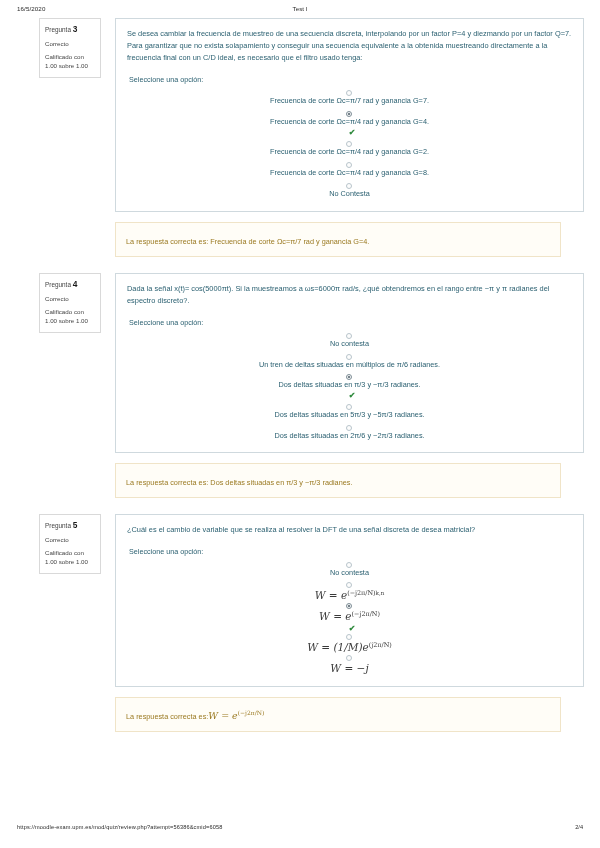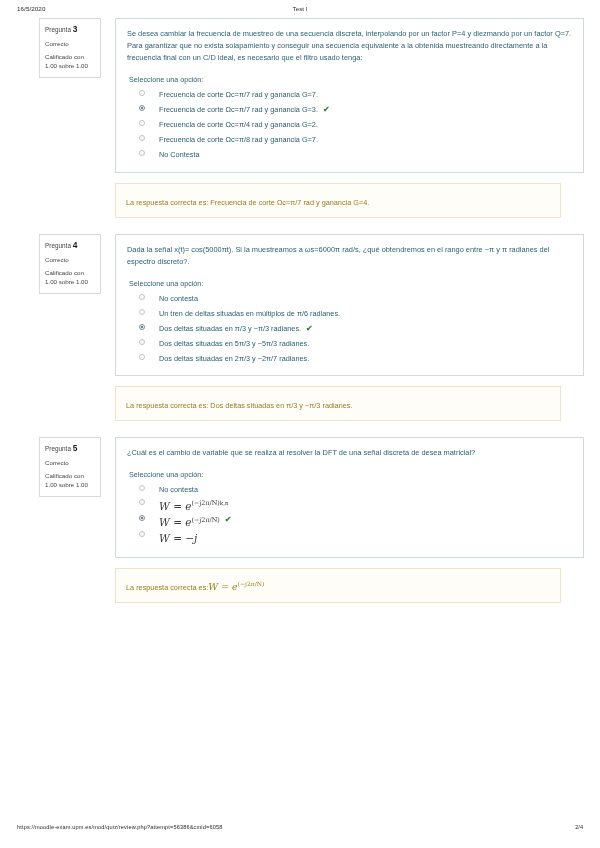--- a/index.html
+++ b/index.html
@@ -135,23 +135,24 @@
     font-weight: normal;
   }
 
   .opts {
     list-style: none;
     margin: 0;
     padding: 0;
   }
   .opt {
     display: flex;
-    align-items: flex-start;
+    align-items: center;
     margin: 0 0 4px 0;
     min-height: 11px;
+    flex-direction: column;
   }
   .opt:last-child { margin-bottom: 0; }
 
   .radio {
     flex: 0 0 auto;
     width: 6px;
     height: 6px;
     border-radius: 50%;
     border: 1px solid #b8c4cb;
     background: #fdfdfd;
@@ -262,30 +263,30 @@
     <div class="qcontent">
       <p class="qtext">Se desea cambiar la frecuencia de muestreo de una secuencia discreta, interpolando por un factor P=4 y diezmando por un factor Q=7. Para garantizar que no exista solapamiento y conseguir una secuencia equivalente a la obtenida muestreando directamente a la frecuencia final con un C/D ideal, es necesario que el filtro usado tenga:</p>
       <div class="answer-prompt">Seleccione una opción:</div>
       <ul class="opts">
         <li class="opt">
           <span class="radio"></span>
           <span class="opt-label">Frecuencia de corte Ωc=π/7 rad y ganancia G=7.</span>
         </li>
         <li class="opt">
           <span class="radio checked"></span>
-          <span class="opt-label">Frecuencia de corte Ωc=π/7 rad y ganancia G=3.</span>
+          <span class="opt-label">Frecuencia de corte Ωc=π/4 rad y ganancia G=4.</span>
           <span class="check">✔</span>
         </li>
         <li class="opt">
           <span class="radio"></span>
           <span class="opt-label">Frecuencia de corte Ωc=π/4 rad y ganancia G=2.</span>
         </li>
         <li class="opt">
           <span class="radio"></span>
-          <span class="opt-label">Frecuencia de corte Ωc=π/8 rad y ganancia G=7.</span>
+          <span class="opt-label">Frecuencia de corte Ωc=π/4 rad y ganancia G=8.</span>
         </li>
         <li class="opt">
           <span class="radio"></span>
           <span class="opt-label">No Contesta</span>
         </li>
       </ul>
     </div>
   </div>
 
   <div class="feedback">
@@ -321,21 +322,21 @@
           <span class="radio checked"></span>
           <span class="opt-label">Dos deltas situadas en π/3 y −π/3 radianes.</span>
           <span class="check">✔</span>
         </li>
         <li class="opt">
           <span class="radio"></span>
           <span class="opt-label">Dos deltas situadas en 5π/3 y −5π/3 radianes.</span>
         </li>
         <li class="opt">
           <span class="radio"></span>
-          <span class="opt-label">Dos deltas situadas en 2π/3 y −2π/7 radianes.</span>
+          <span class="opt-label">Dos deltas situadas en 2π/6 y −2π/3 radianes.</span>
         </li>
       </ul>
     </div>
   </div>
 
   <div class="feedback">
     <span class="feedback-text">La respuesta correcta es: Dos deltas situadas en π/3 y −π/3 radianes.</span>
   </div>
 
   <div class="question">
@@ -363,20 +364,24 @@
           <span class="radio"></span>
           <span class="opt-math"><span class="it">W = e</span><sup><span>(−j2π/N)</span><span class="sm">k,n</span></sup></span>
         </li>
         <li class="opt">
           <span class="radio checked"></span>
           <span class="opt-math"><span class="it">W = e</span><sup><span>(−j2π/N)</span></sup></span>
           <span class="check">✔</span>
         </li>
         <li class="opt">
           <span class="radio"></span>
+          <span class="opt-math"><span class="it">W = (1/M)e</span><sup><span>(j2π/N)</span></sup></span>
+        </li>
+        <li class="opt">
+          <span class="radio"></span>
           <span class="opt-math"><span class="it">W = −j</span></span>
         </li>
       </ul>
     </div>
   </div>
 
   <div class="feedback">
     <span class="feedback-text">La respuesta correcta es:</span><span class="feedback-math"><span>W = e</span><sup>(−j2π/N)</sup></span>
   </div>
 

